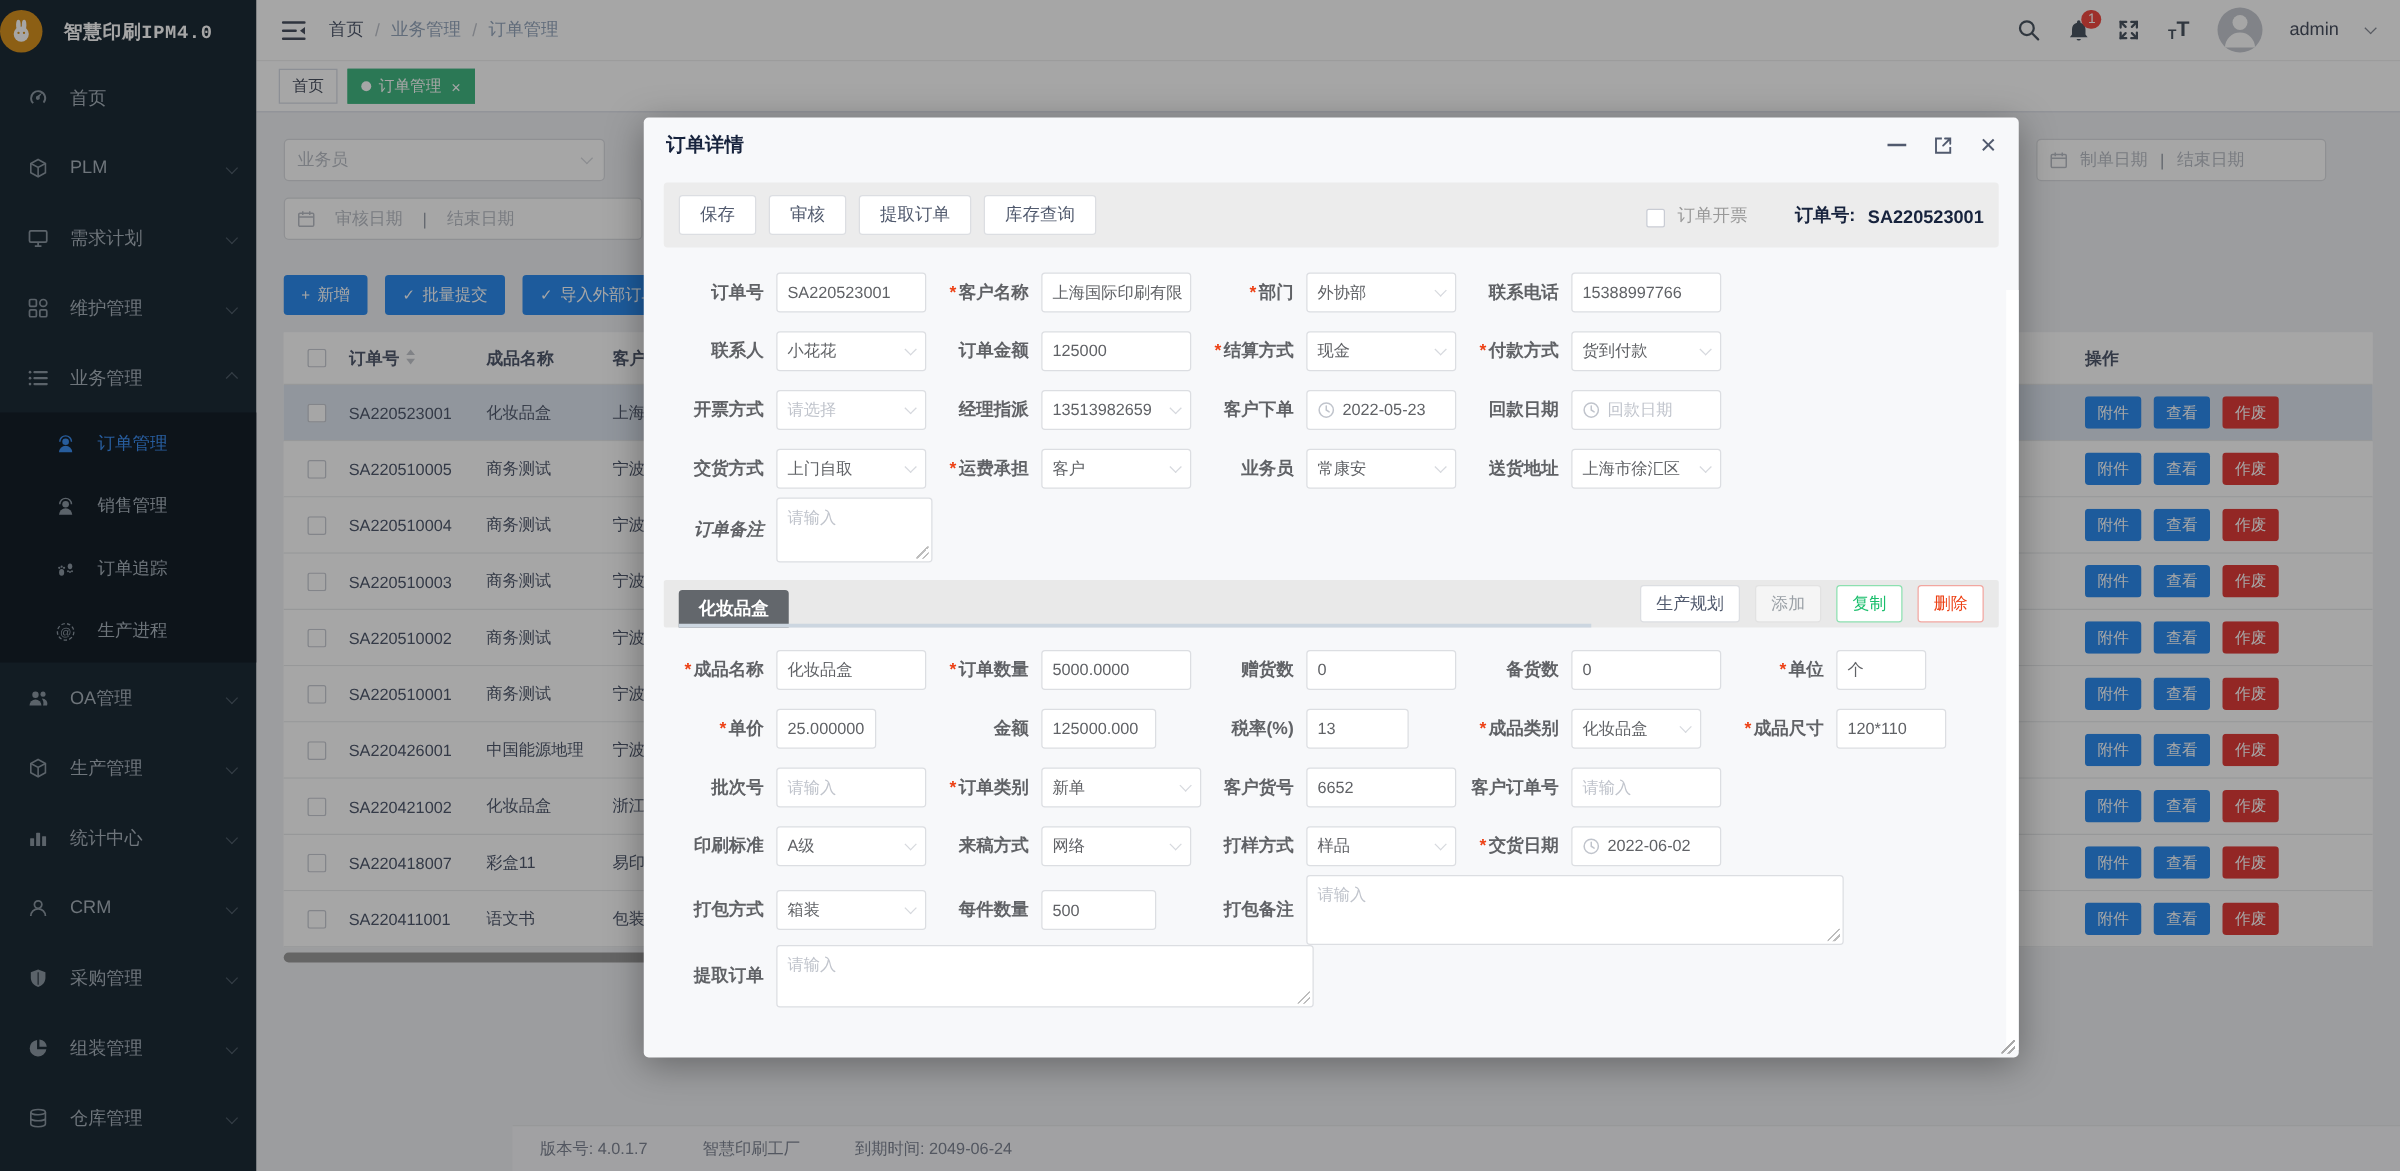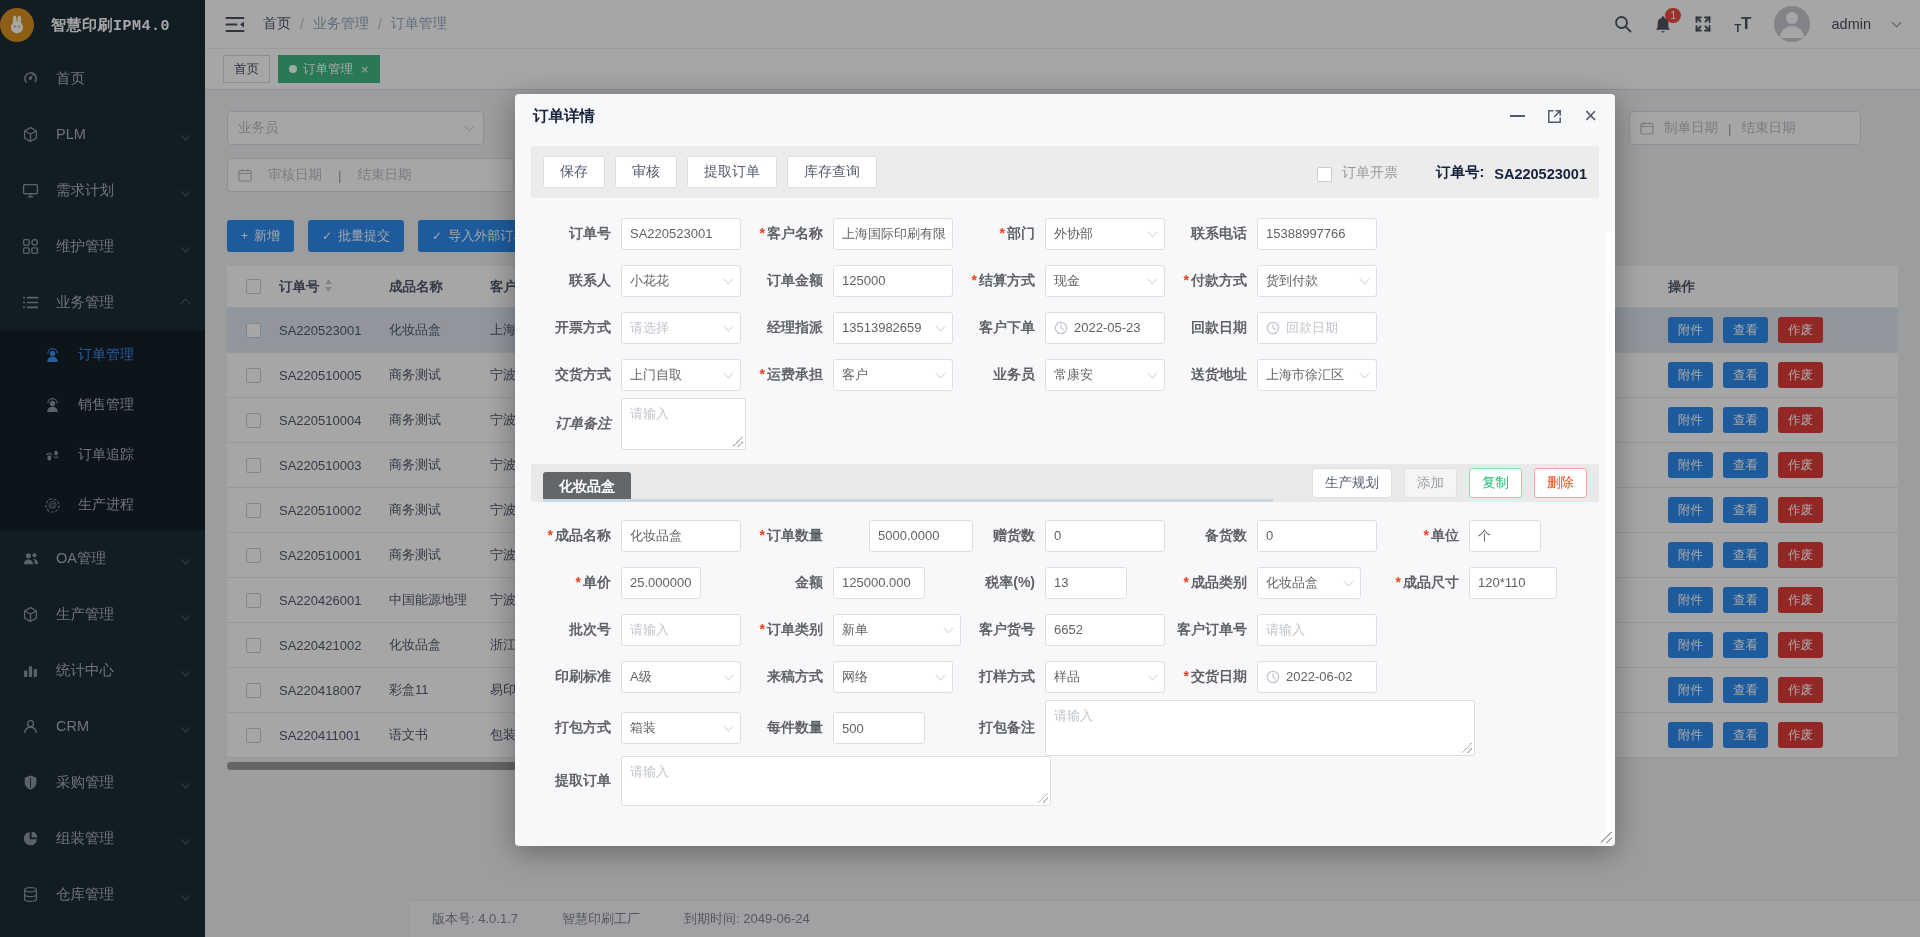--- a/index.html
+++ b/index.html
@@ -718,21 +718,21 @@
       </span>
   </div>
 
   <div class="p-form" id="p-form">
       <div class="frow">
         <div class="flabel" style="grid-column: 1;"><span class="req">*</span><span>成品名称</span></div>
         <div class="ctl input" style="grid-column: 2; width: 120px;">
           <span class="val">化妆品盒</span>
         </div>
         <div class="flabel" style="grid-column: 3;"><span class="req">*</span><span>订单数量</span></div>
-        <div class="ctl input" style="grid-column: 4; width: 104px; margin-left: 36px;">
+        <div class="ctl input" style="grid-column: 4; width: 120px;">
           <span class="val">5000.0000</span>
         </div>
         <div class="flabel" style="grid-column: 5;"><span>赠货数</span></div>
         <div class="ctl input" style="grid-column: 6; width: 120px;">
           <span class="val">0</span>
         </div>
         <div class="flabel" style="grid-column: 7;"><span>备货数</span></div>
         <div class="ctl input" style="grid-column: 8; width: 120px;">
           <span class="val">0</span>
         </div>

